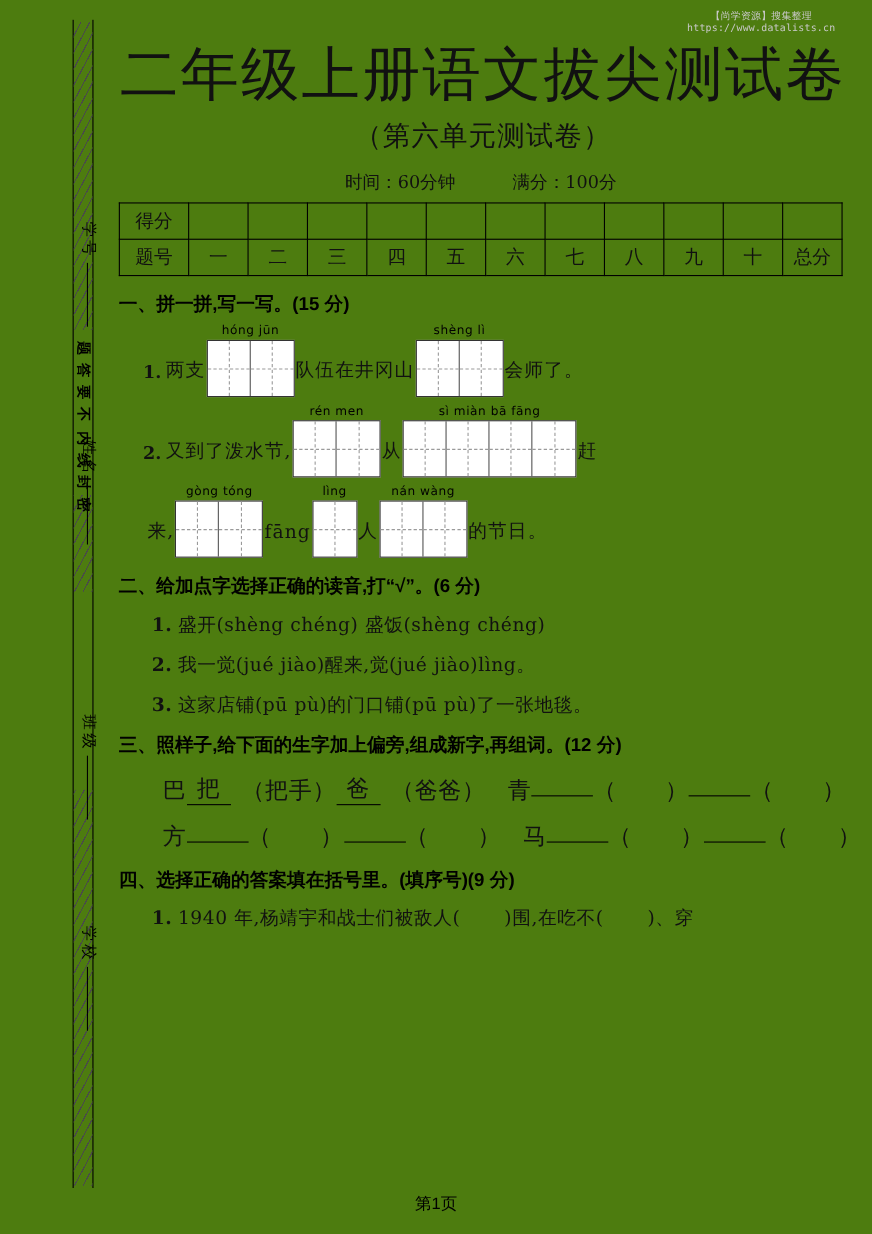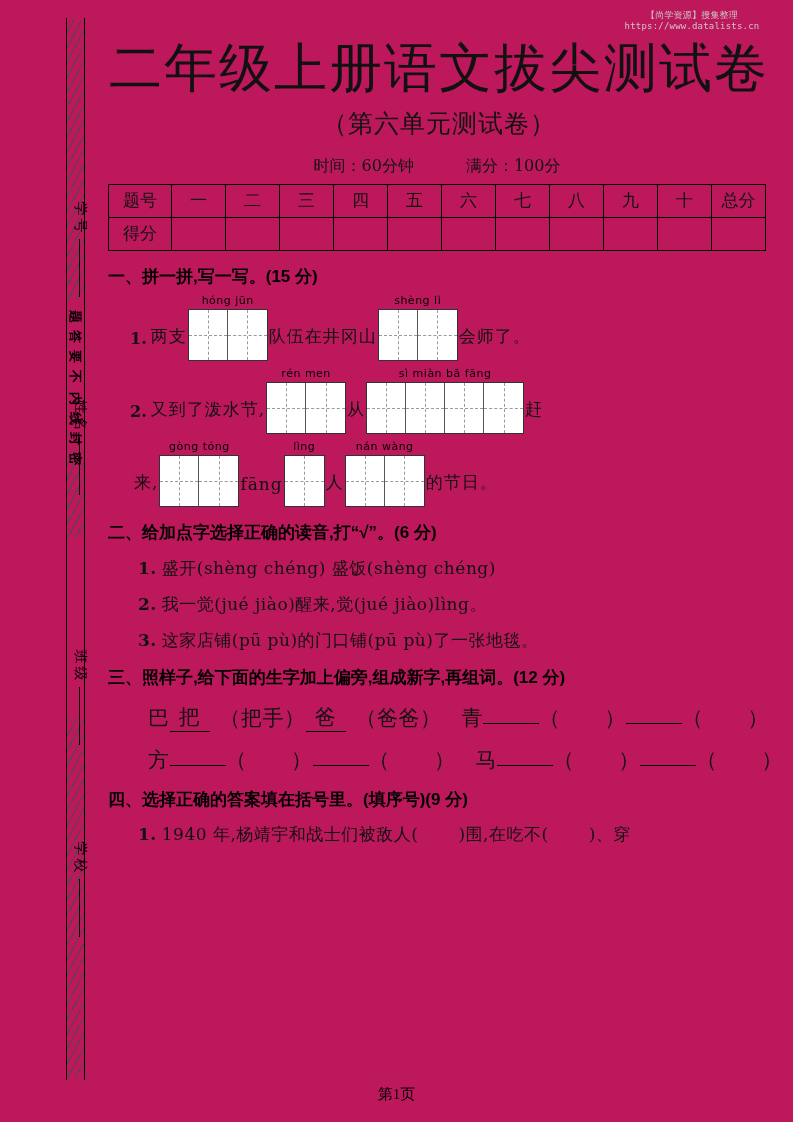--- a/index.html
+++ b/index.html
@@ -8,21 +8,21 @@
     background: #ffffff;
   }
   body {
     font-family: "DejaVu Serif", "Liberation Serif", serif;
     color: #111111;
   }
   .page {
     position: relative;
     width: 793px;
     height: 1122px;
-    background: #be185d;
+    background: #4d7c0f;
     overflow: hidden;
     box-sizing: border-box;
   }
 
   
   .watermark {
     position: absolute;
     top: 10px;
     left: 597px;
     width: 190px;
@@ -284,21 +284,21 @@
   .q4-item .idx { font-weight: bold; margin-right: 5px; }
   .blank-paren { display: inline-block; width: 40px; }
 
   
   .footer {
     position: absolute;
     left: 0;
     top: 1085px;
     width: 793px;
     text-align: center;
-    font-family: Liberation Serif, serif;
+    font-family: Liberation Sans, sans-serif;
     font-size: 15px;
     color: #000;
   }
 </style>
 </head>
 <body>
 
 <div class="page">
 
   <div class="watermark">
@@ -342,47 +342,47 @@
     <div class="title-main">二年级上册语文拔尖测试卷</div>
     <div class="title-sub">（第六单元测试卷）</div>
 
     <div class="meta-row">
       <span class="meta-time">时间：60分钟</span><span>满分：100分</span>
     </div>
 
     <table class="score-table">
       <tbody>
           <tr>
+        <td class="hdr-cell">得分</td>
+        <td></td>
+        <td></td>
+        <td></td>
+        <td></td>
+        <td></td>
+        <td></td>
+        <td></td>
+        <td></td>
+        <td></td>
+        <td></td>
+        <td></td>
+      </tr>
+      <tr>
         <td class="hdr-cell">题号</td>
         <td>一</td>
         <td>二</td>
         <td>三</td>
         <td>四</td>
         <td>五</td>
         <td>六</td>
         <td>七</td>
         <td>八</td>
         <td>九</td>
         <td>十</td>
         <td>总分</td>
       </tr>
-      <tr>
-        <td class="hdr-cell">得分</td>
-        <td></td>
-        <td></td>
-        <td></td>
-        <td></td>
-        <td></td>
-        <td></td>
-        <td></td>
-        <td></td>
-        <td></td>
-        <td></td>
-        <td></td>
-      </tr>
     </tbody>
       </table>
 
     <div class="sec-head">一、拼一拼,写一写。(15 分)</div>
 
     <div class="qline">
       <div class="pin-row">
         <span class="qnum">1.</span>
         <span class="txt">两支</span>
         <span class="boxgrp">

